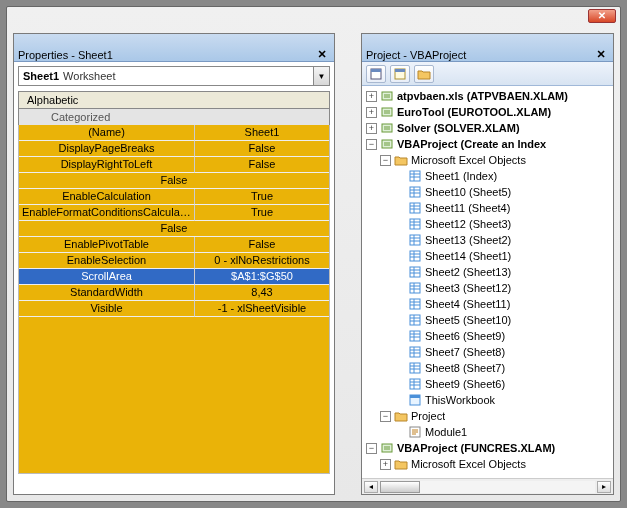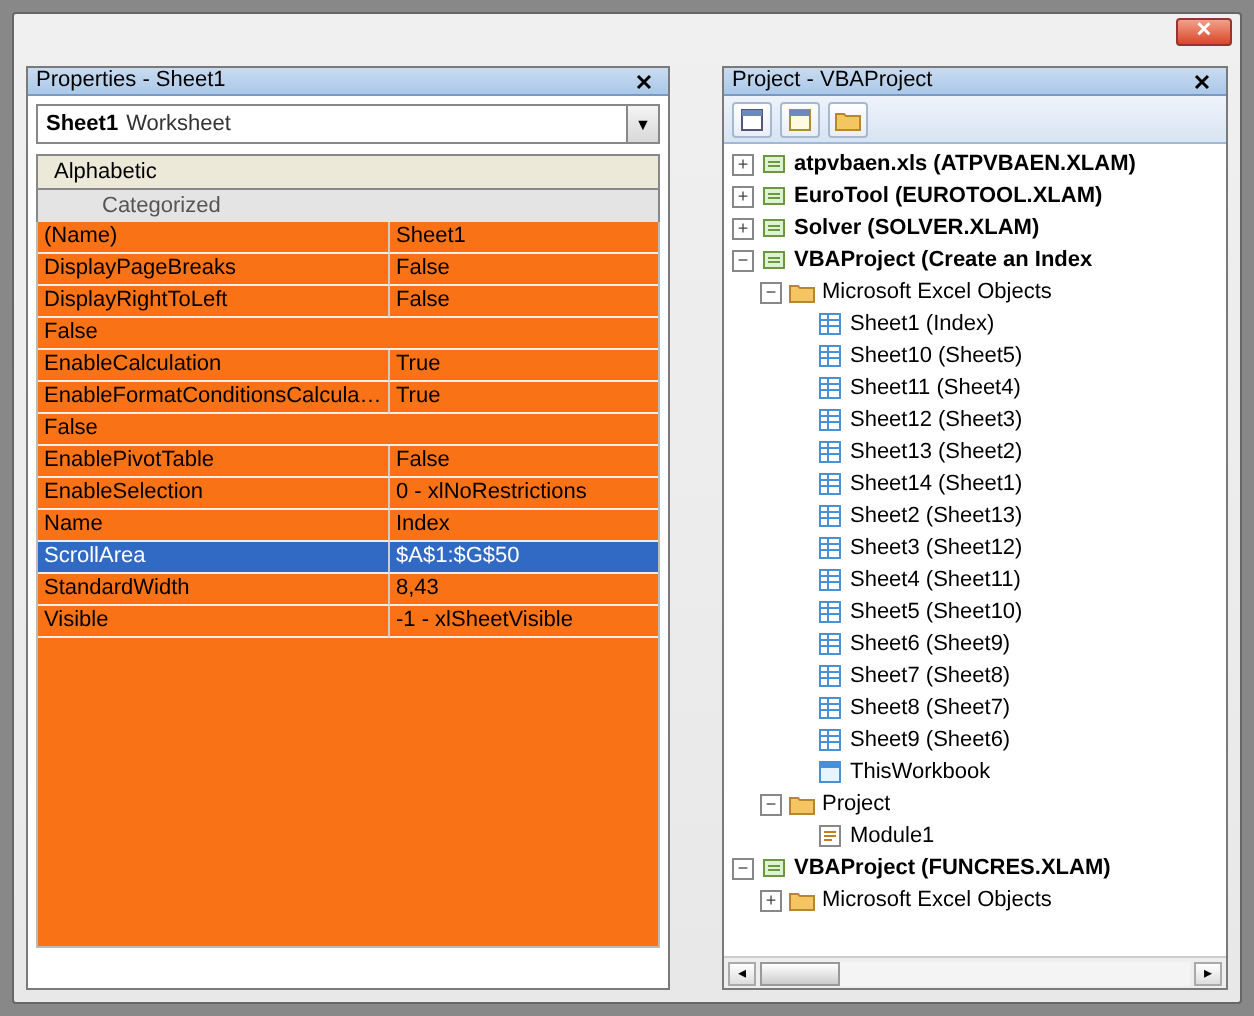--- a/index.html
+++ b/index.html
@@ -48,25 +48,25 @@
   .pane {
     border: 1px solid #7a7a7a;
     background: #fff;
     display: flex;
     flex-direction: column;
     position: relative;
   }
   .pane-left { flex: 1 1 56%; }
   .pane-right { flex: 1 1 44%; margin-left: 20px; }
   .pane-title {
-    height: 14px;
+    height: 28px;
     background: linear-gradient(#c9dbf0, #aac8e8);
     border-bottom: 1px solid #7a99c2;
     display: flex;
-    align-items: flex-start;
+    align-items: flex-end;
     padding: 0 4px;
     font-size: 11px;
     color: #000;
   }
   .pane-close {
     margin-left: auto;
     width: 16px; height: 14px;
     display: flex;
     align-items: center;
     justify-content: center;
@@ -116,21 +116,22 @@
     height: 1px;
     background: #888;
     margin: 0 4px;
   }
   .prop-grid {
     margin: 0 4px 20px 4px;
     flex: 1;
     border: 1px solid #bbb;
     border-top: none;
     overflow: auto;
-    background: #f97316;
+    background: #eab308;
+    text-align: center;
   }
   .prop-row {
     display: flex;
     height: 16px;
     font-size: 11px;
   }
   .prop-row > div {
     padding: 1px 3px;
     border-bottom: 1px solid #eee;
     white-space: nowrap;
@@ -253,24 +254,20 @@
           <div class="prop-row">
             <div class="prop-val">False</div>
           </div>
           <div class="prop-row">
             <div class="prop-name">EnablePivotTable</div>
             <div class="prop-val">False</div>
           </div>
           <div class="prop-row">
             <div class="prop-name">EnableSelection</div>
             <div class="prop-val">0 - xlNoRestrictions</div>
-          </div>
-          <div class="prop-row">
-            <div class="prop-name">Name</div>
-            <div class="prop-val">Index</div>
           </div>
           <div class="prop-row selected">
             <div class="prop-name">ScrollArea</div>
             <div class="prop-val">$A$1:$G$50</div>
           </div>
           <div class="prop-row">
             <div class="prop-name">StandardWidth</div>
             <div class="prop-val">8,43</div>
           </div>
           <div class="prop-row">

